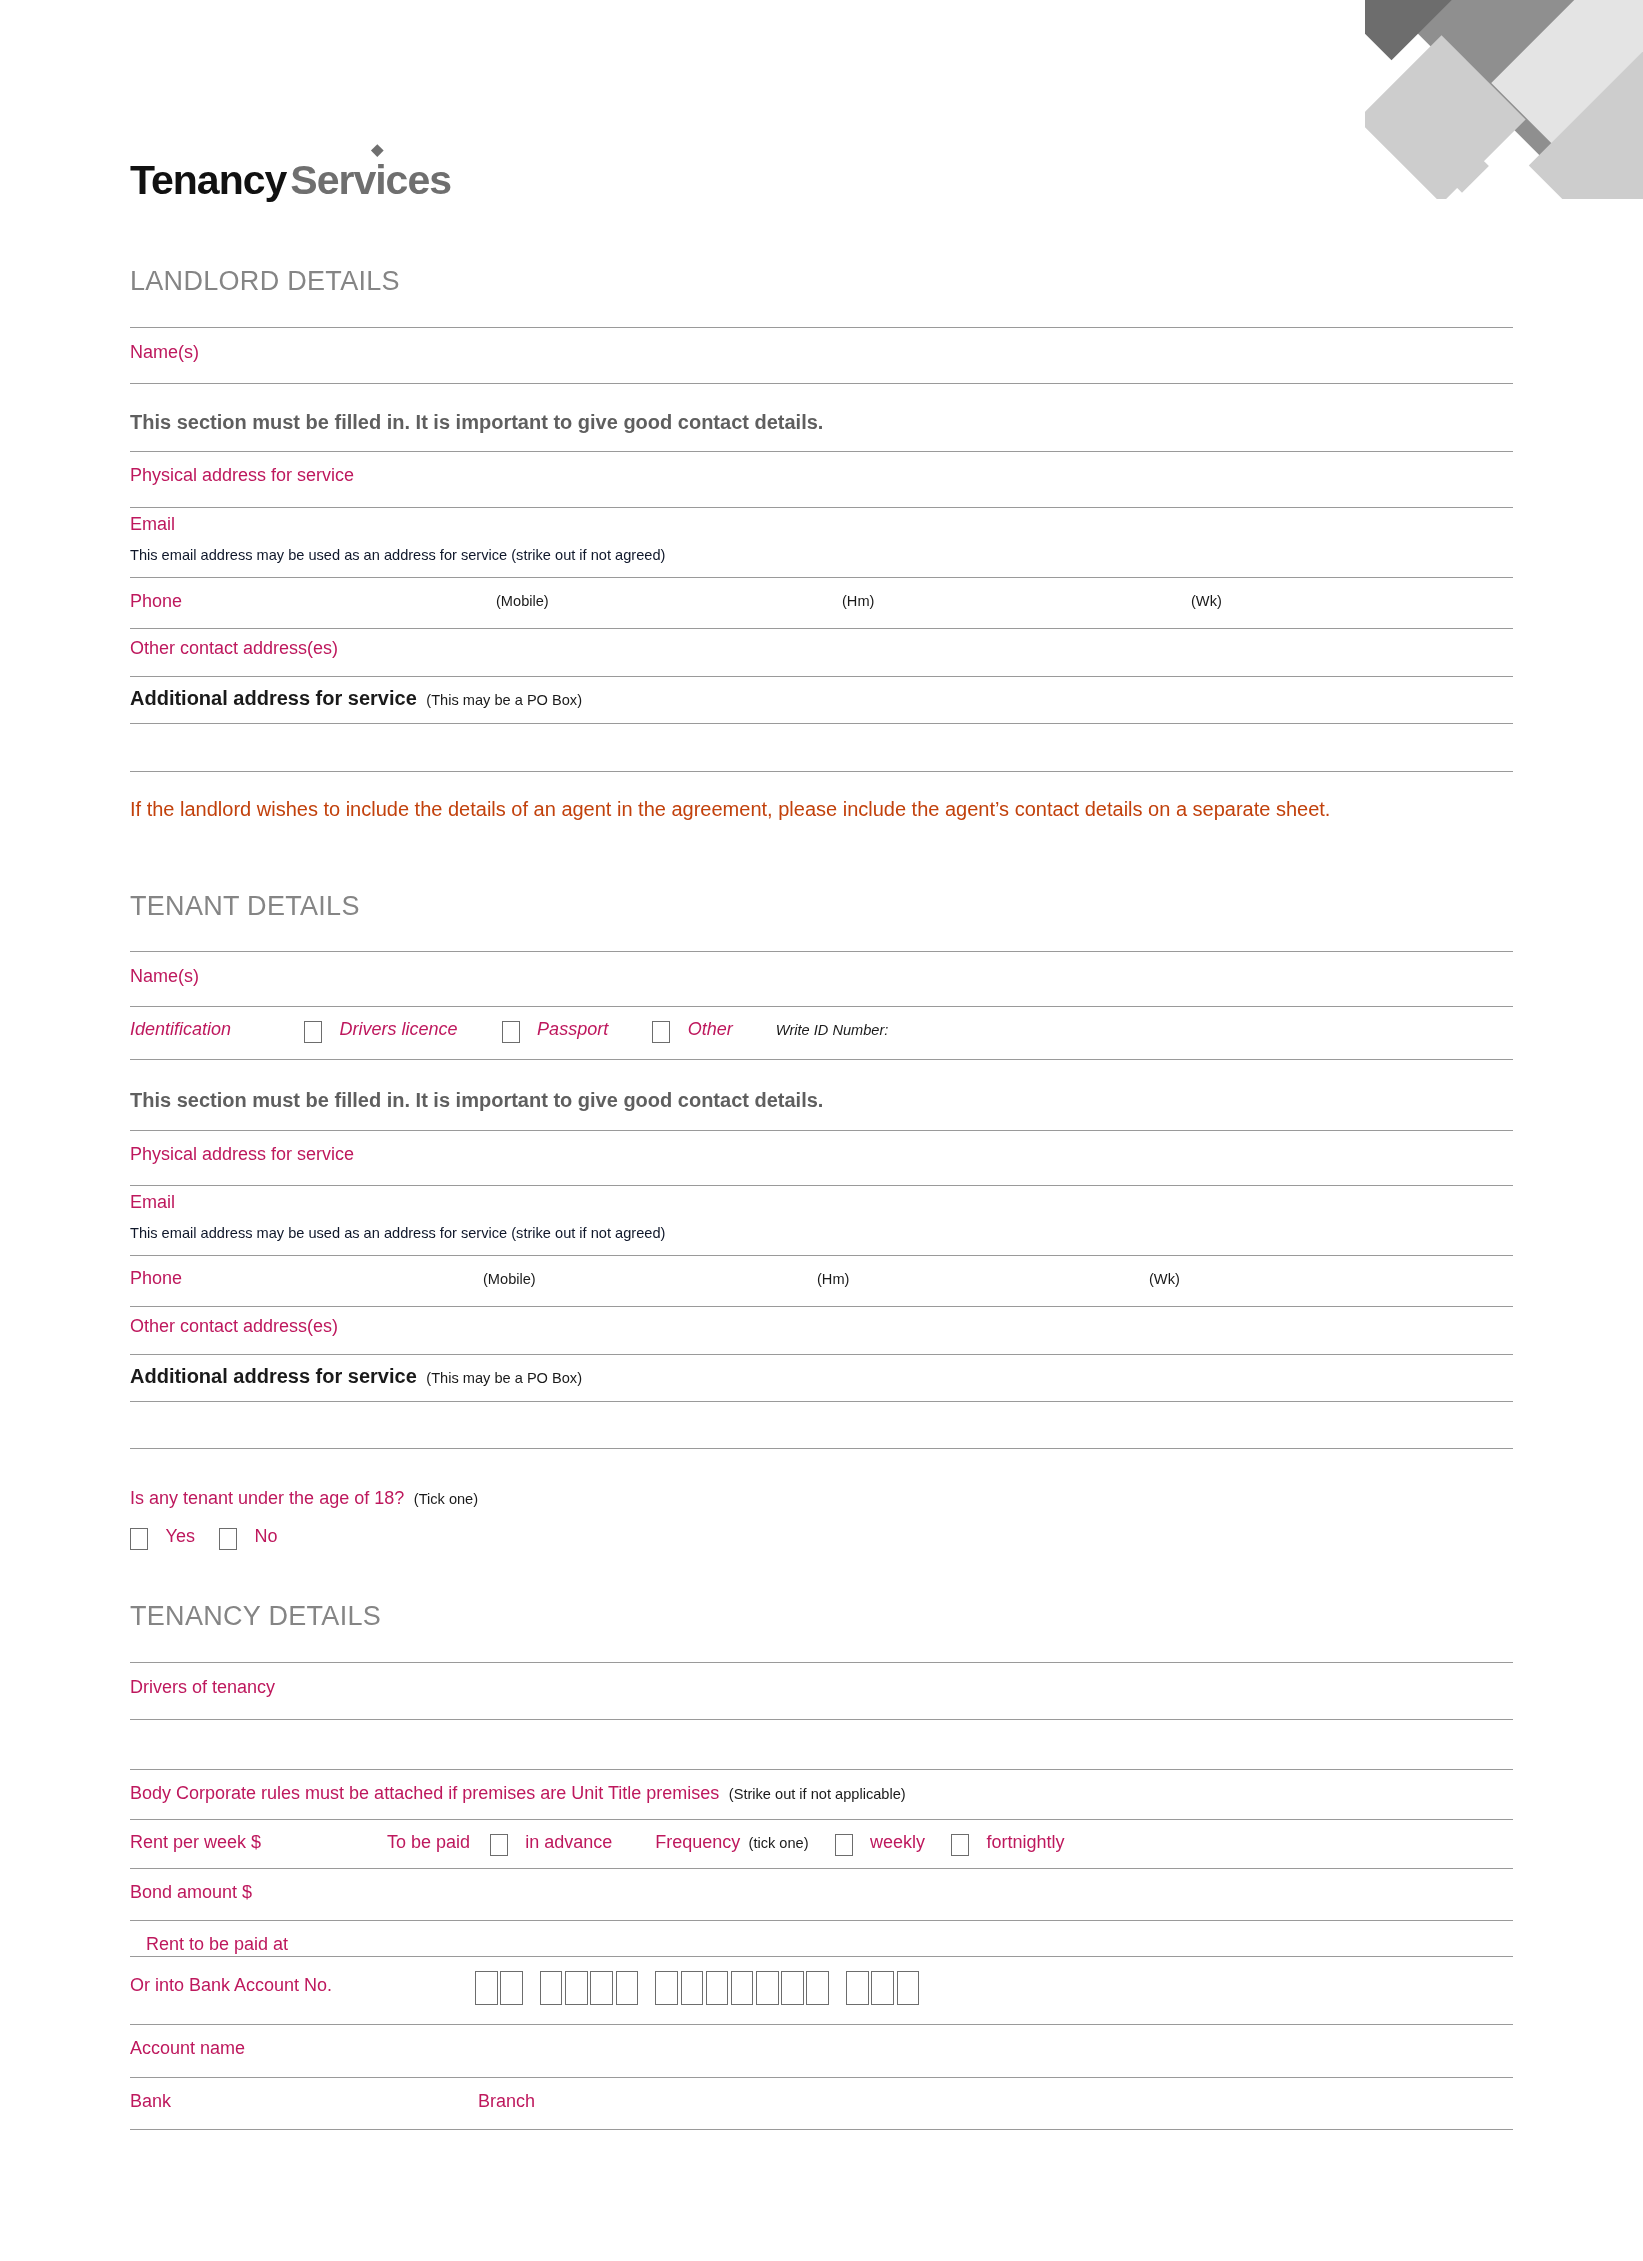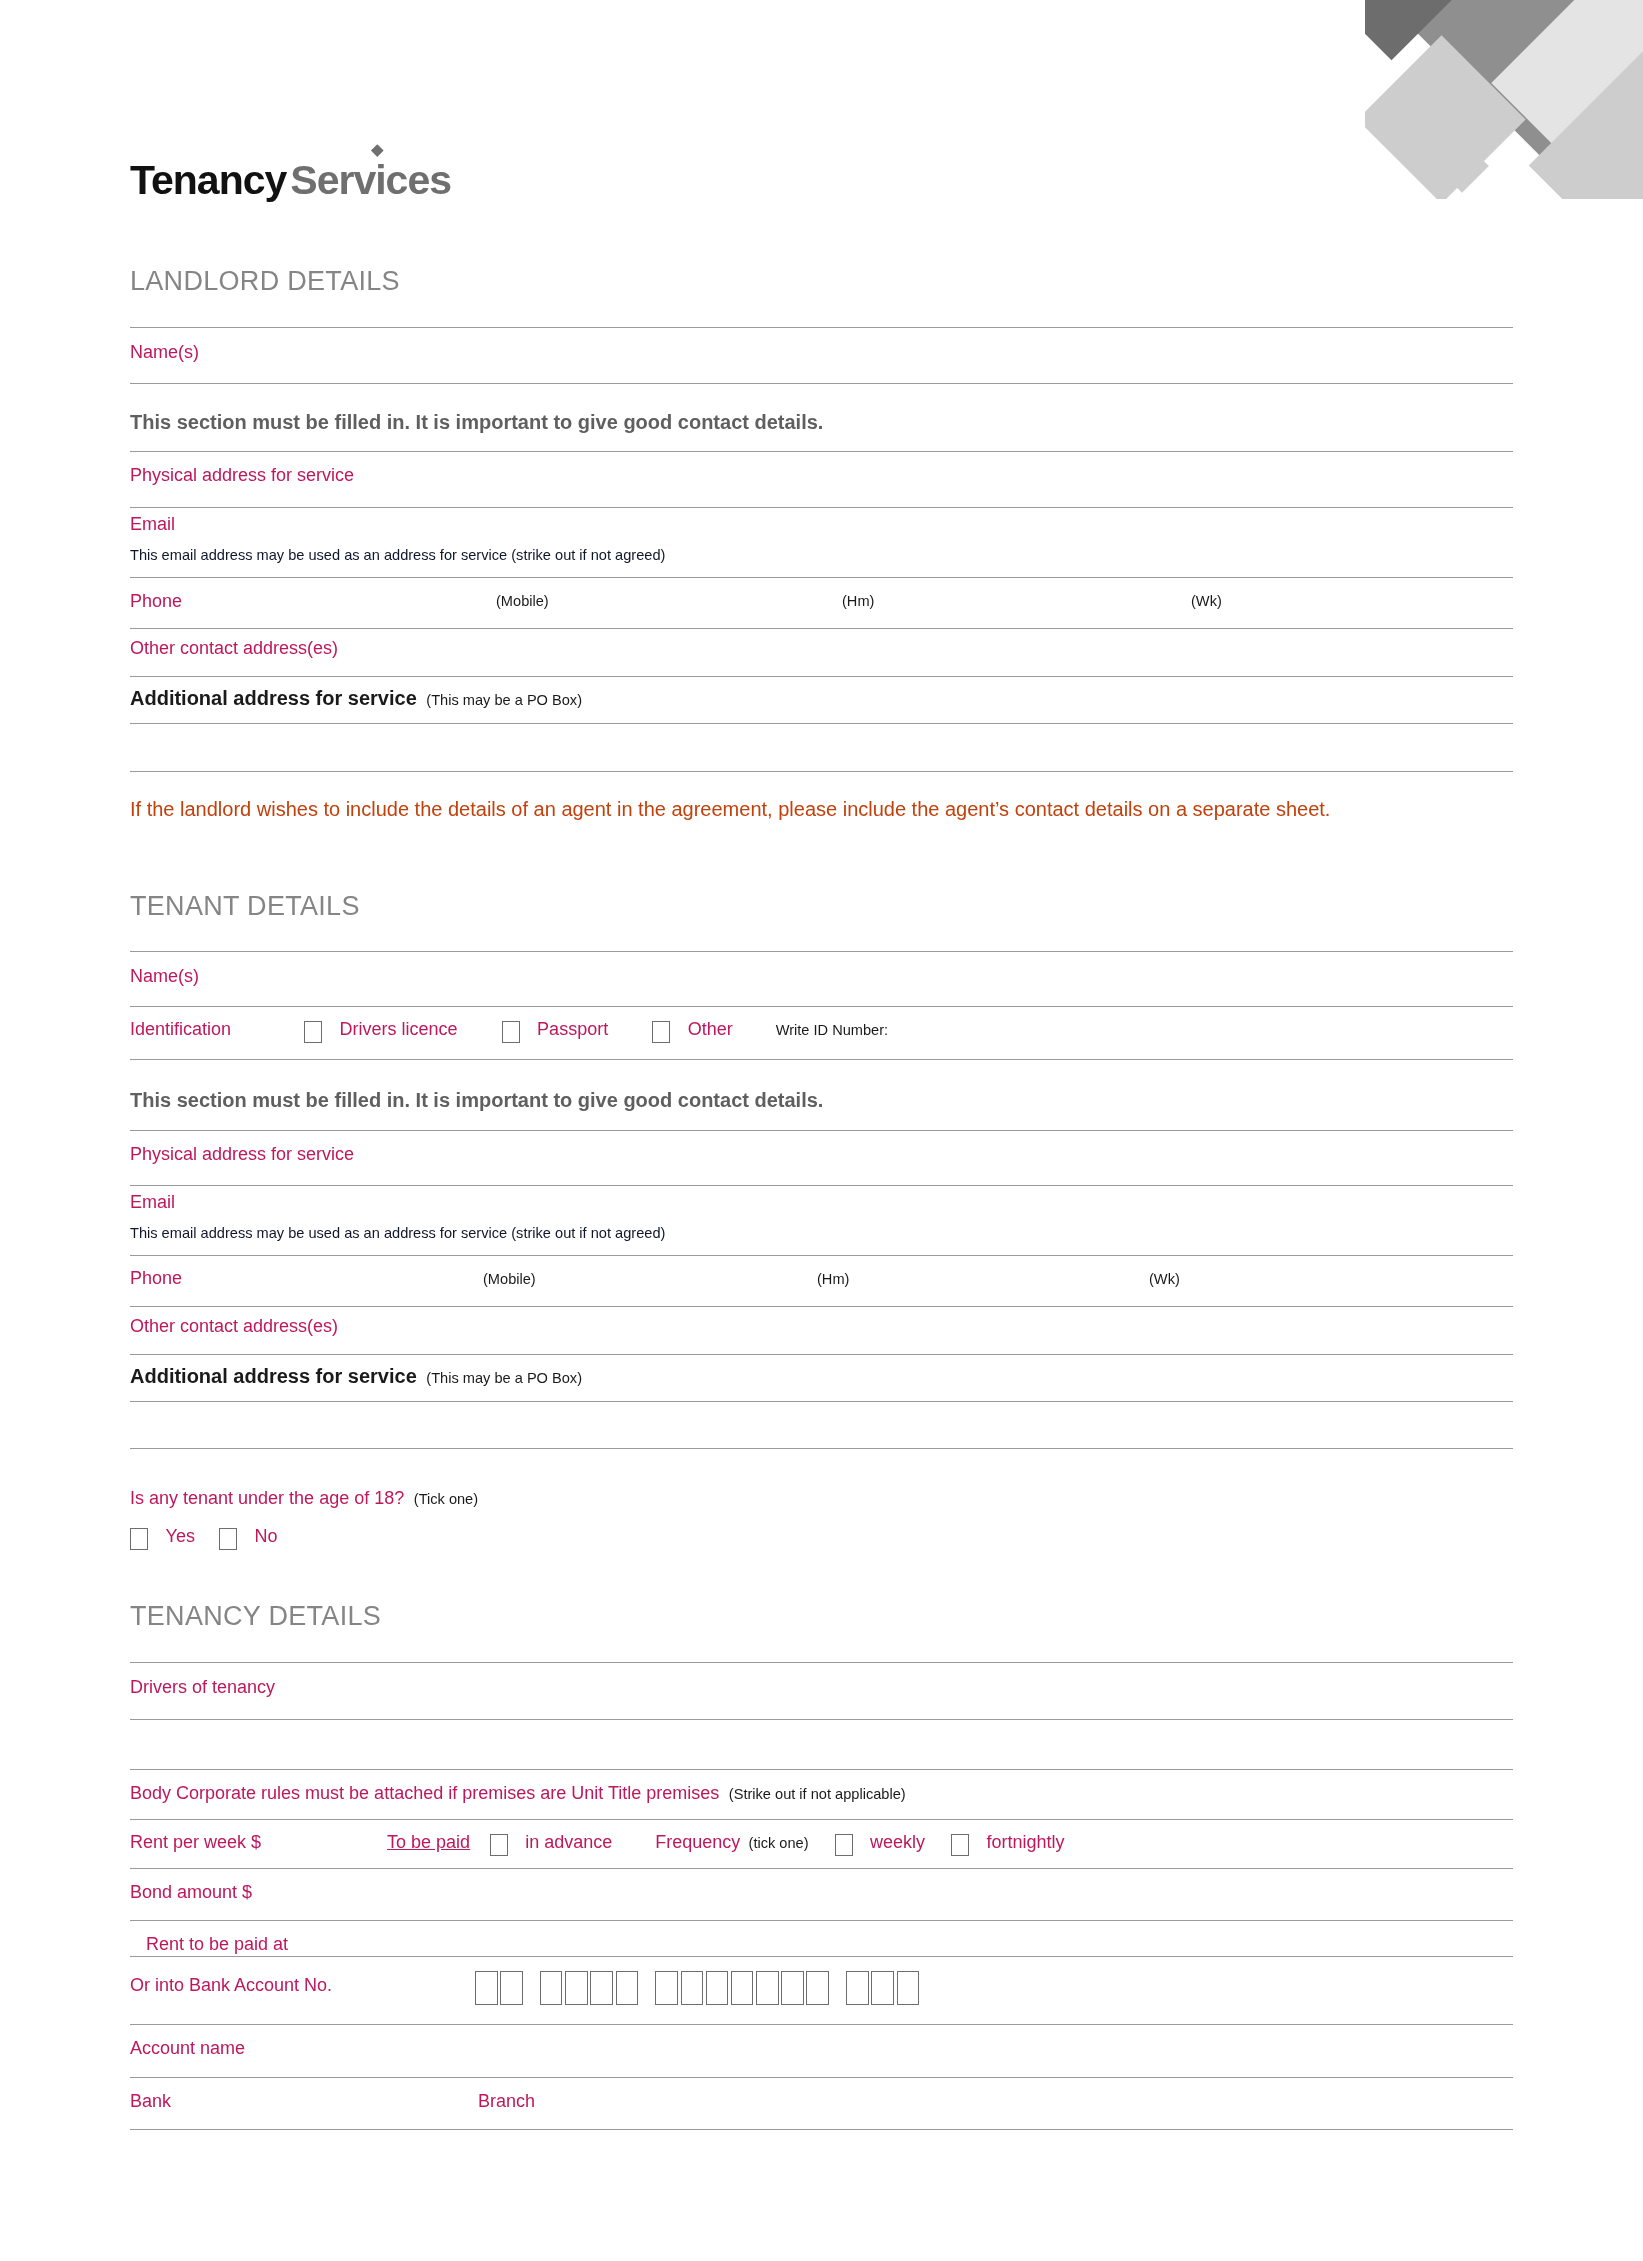--- a/index.html
+++ b/index.html
@@ -225,21 +225,21 @@
     <div class="rule abs" style="top:771px;"></div>
 
     <div class="para abs" style="top:795px; left:0;">If the landlord wishes to include the details of an agent in the agreement, please include the agent’s contact details on a separate sheet.</div>
 
     <h2 class="section-title abs" style="top:893px;">TENANT DETAILS</h2>
 
     <div class="rule abs" style="top:951px;"></div>
     <div class="lbl abs" style="top:967px; left:0;">Name(s)</div>
     <div class="rule abs" style="top:1006px;"></div>
 
-    <div class="abs" style="top:1020px; left:0; white-space:nowrap;">
+    <div class="abs" style="top:1020px; left:0; white-space:nowrap;font-style:italic;">
       <span class="lbl">Identification</span>
       <span class="cbox" style="margin-left:70px;"></span>
       <span class="lbl" style="margin-left:14.6px;">Drivers licence</span>
       <span class="cbox" style="margin-left:41px;"></span>
       <span class="lbl" style="margin-left:14.6px;">Passport</span>
       <span class="cbox" style="margin-left:41px;"></span>
       <span class="lbl" style="margin-left:14.6px;">Other</span>
       <span class="lbl-note" style="margin-left:40px;">Write ID Number:</span>
     </div>
     <div class="rule abs" style="top:1059px;"></div>
@@ -289,21 +289,21 @@
     <div class="rule abs" style="top:1769px;"></div>
 
     <div class="abs" style="top:1784px; left:0; white-space:nowrap;">
       <span class="lbl">Body Corporate rules must be attached if premises are Unit Title premises</span>
       <span class="lbl-note" style="margin-left:6.6px;">(Strike out if not applicable)</span>
     </div>
     <div class="rule abs" style="top:1819px;"></div>
 
     <div class="abs" style="top:1833px; left:0; white-space:nowrap;">
       <span class="lbl">Rent per week $</span>
-      <span class="lbl" style="margin-left:123px;text-decoration:underline;">To be paid</span>
+      <span class="lbl" style="margin-left:123px;">To be paid</span>
       <span class="cbox" style="margin-left:16.6px;"></span>
       <span class="lbl" style="margin-left:14.6px;">in advance</span>
       <span class="lbl" style="margin-left:40px;">Frequency</span>
       <span class="lbl-note" style="margin-left:5.3px;">(tick one)</span>
       <span class="cbox" style="margin-left:23px;"></span>
       <span class="lbl" style="margin-left:14.6px;">weekly</span>
       <span class="cbox" style="margin-left:23px;"></span>
       <span class="lbl" style="margin-left:14.6px;">fortnightly</span>
     </div>
     <div class="rule abs" style="top:1868px;"></div>

